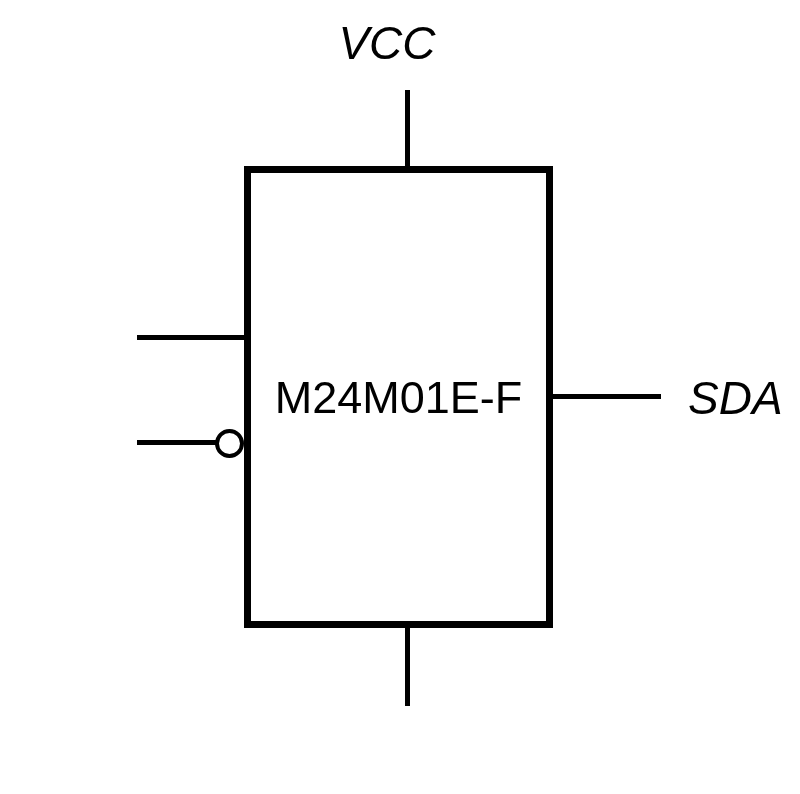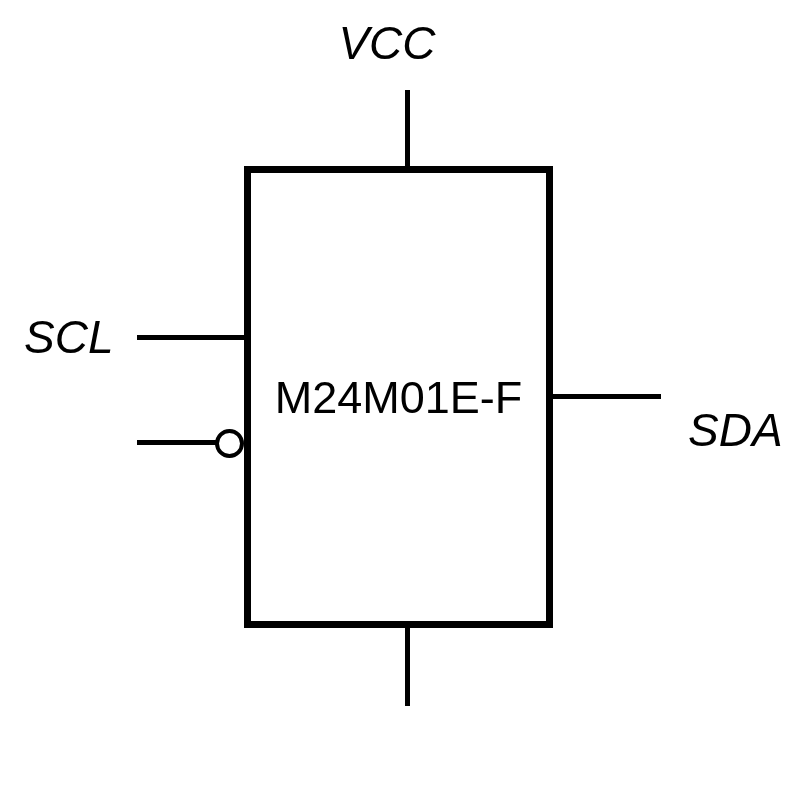--- a/index.html
+++ b/index.html
@@ -62,37 +62,36 @@
   #wc-bubble {
     position: absolute;
     left: 215px; top: 429px;
     width: 29px; height: 29px;
     box-sizing: border-box;
     border: 4px solid #000000;
     border-radius: 50%;
     background: #ffffff;
   }
   #sda-wire  { left: 550px; top: 394px; width: 111px; height: 5px; }
-  #sda-label { left: 688px; top: 368px; margin-top: 32px; }
+  #sda-label { left: 688px; top: 368px; }
   #vss-wire  { left: 405px; top: 625px; width: 5px;   height: 81px; }
   #vss-label { left: 307px; top: 718px; width: 160px; }
 </style>
 </head>
 <body>
 
 <div class="canvas">
 
   <div class="pin-label centered" id="vcc-label">VCC</div>
   <div class="wire" id="vcc-wire"></div>
 
   <div class="chip-body">
     <div class="chip-label">M24M01E-F</div>
   </div>
 
-  <div class="pin-label" id="scl-label">SCL</div>
   <div class="wire" id="scl-wire"></div>
 
   <div class="wire" id="wc-wire"></div>
   <div id="wc-bubble"></div>
 
   <div class="wire" id="sda-wire"></div>
   <div class="pin-label" id="sda-label">SDA</div>
 
   <div class="wire" id="vss-wire"></div>
 

